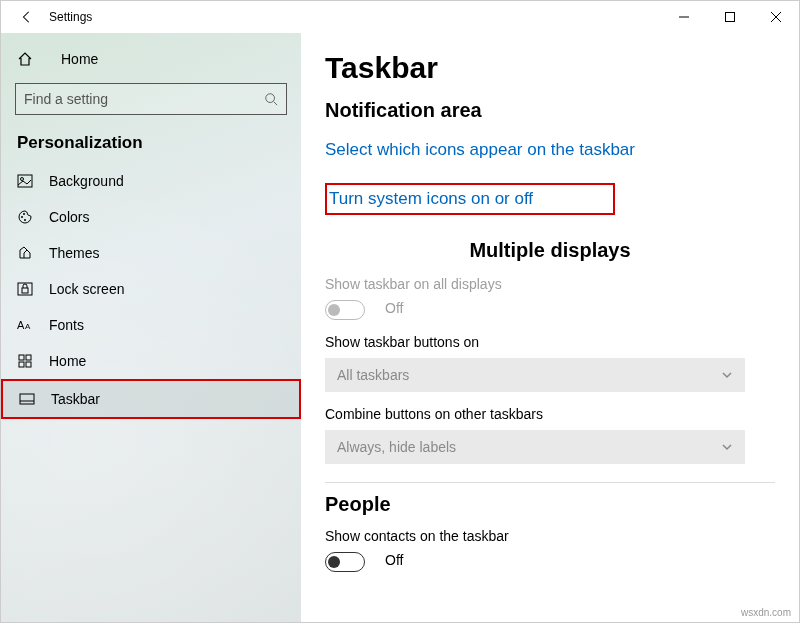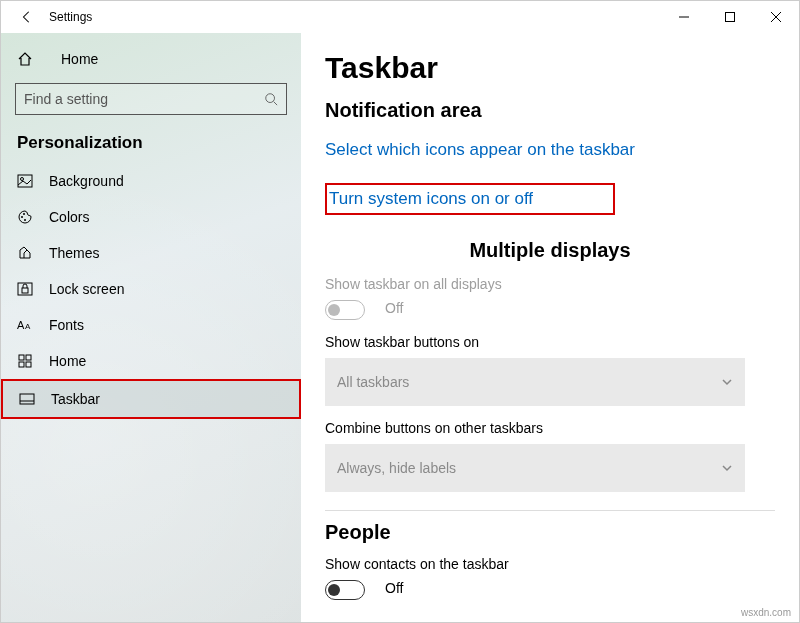--- a/index.html
+++ b/index.html
@@ -38,21 +38,21 @@
   
   .toggle-row { display:flex; align-items:flex-start; gap:20px; margin-bottom:8px;}
   .toggle { width:40px; height:20px; border:1px solid #333; border-radius:10px; position:relative; background:#fff;}
   .toggle.off .knob{ left:2px;}
   .toggle .knob{ width:12px; height:12px; border-radius:50%; background:#333; position:absolute; top:3px; left:2px;}
   .toggle.disabled{border-color:#bbb;}
   .toggle.disabled .knob{background:#bbb;}
   .toggle-text{font-size:14px;}
   .toggle-text.disabled{color:#9e9e9e;}
   
-  .dropdown { width:420px; height:48px; background:#e9e9e9; color:#8a8a8a; display:flex; align-items:center; justify-content:space-between; padding:0 12px; font-size:14px; margin-bottom:6px;}
+  .dropdown { width:420px; height:34px; background:#e9e9e9; color:#8a8a8a; display:flex; align-items:center; justify-content:space-between; padding:0 12px; font-size:14px; margin-bottom:6px;}
   .chev{color:#888;}
   
   hr.sep{border:none;border-top:1px solid #ddd;margin:18px 0 10px 0;}
   
   .watermark{position:absolute;bottom:4px;right:8px;font-size:10px;color:#999;}
   
   svg{display:block;}
 </style>
 </head>
 <body>

